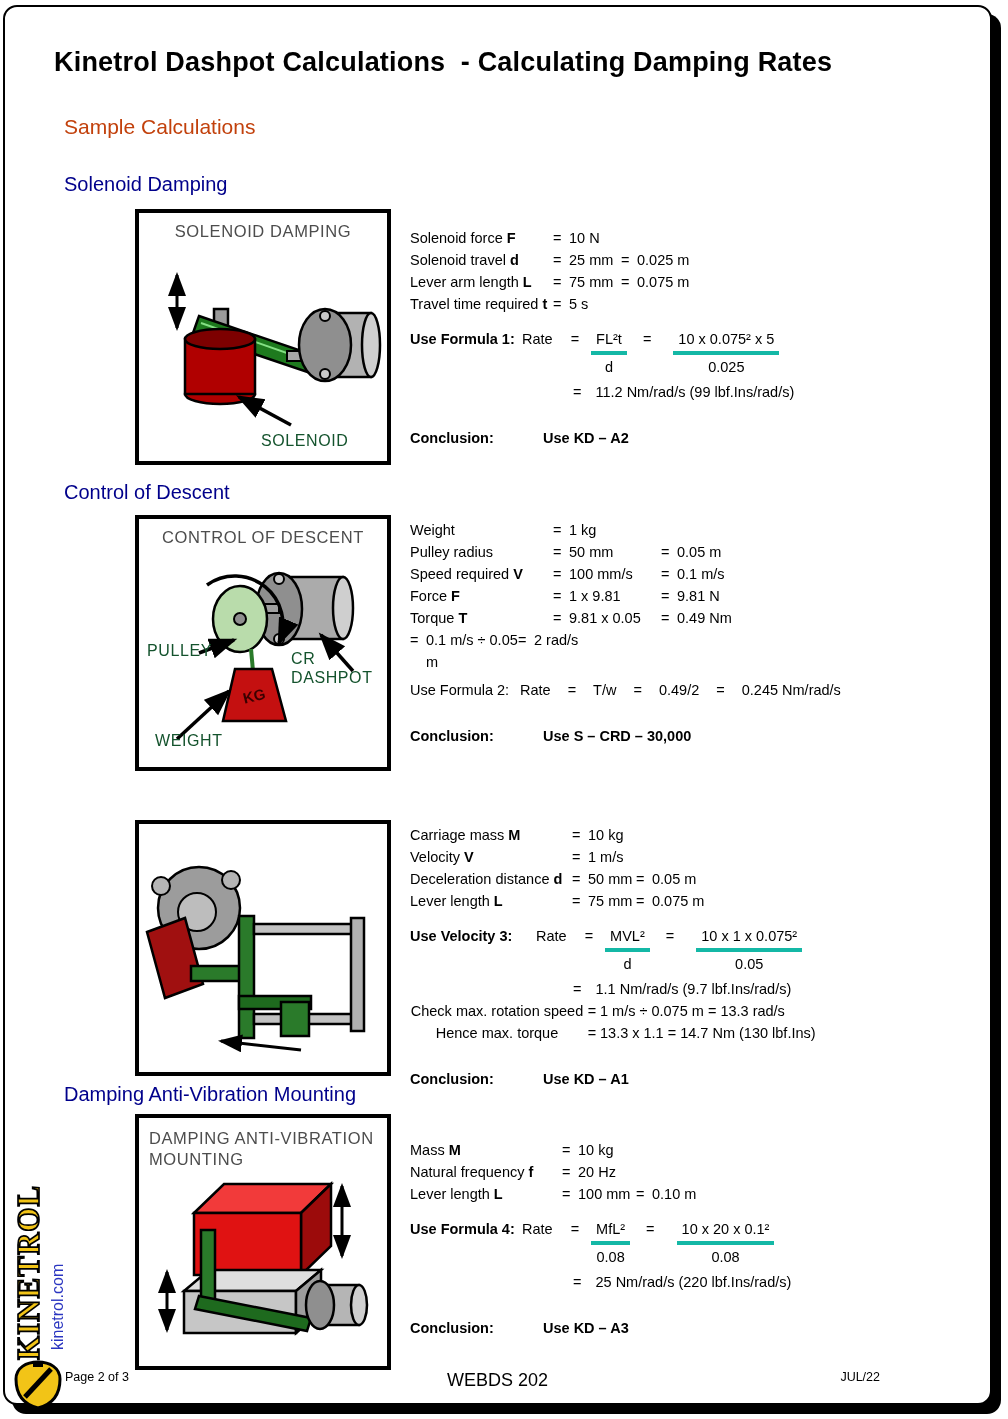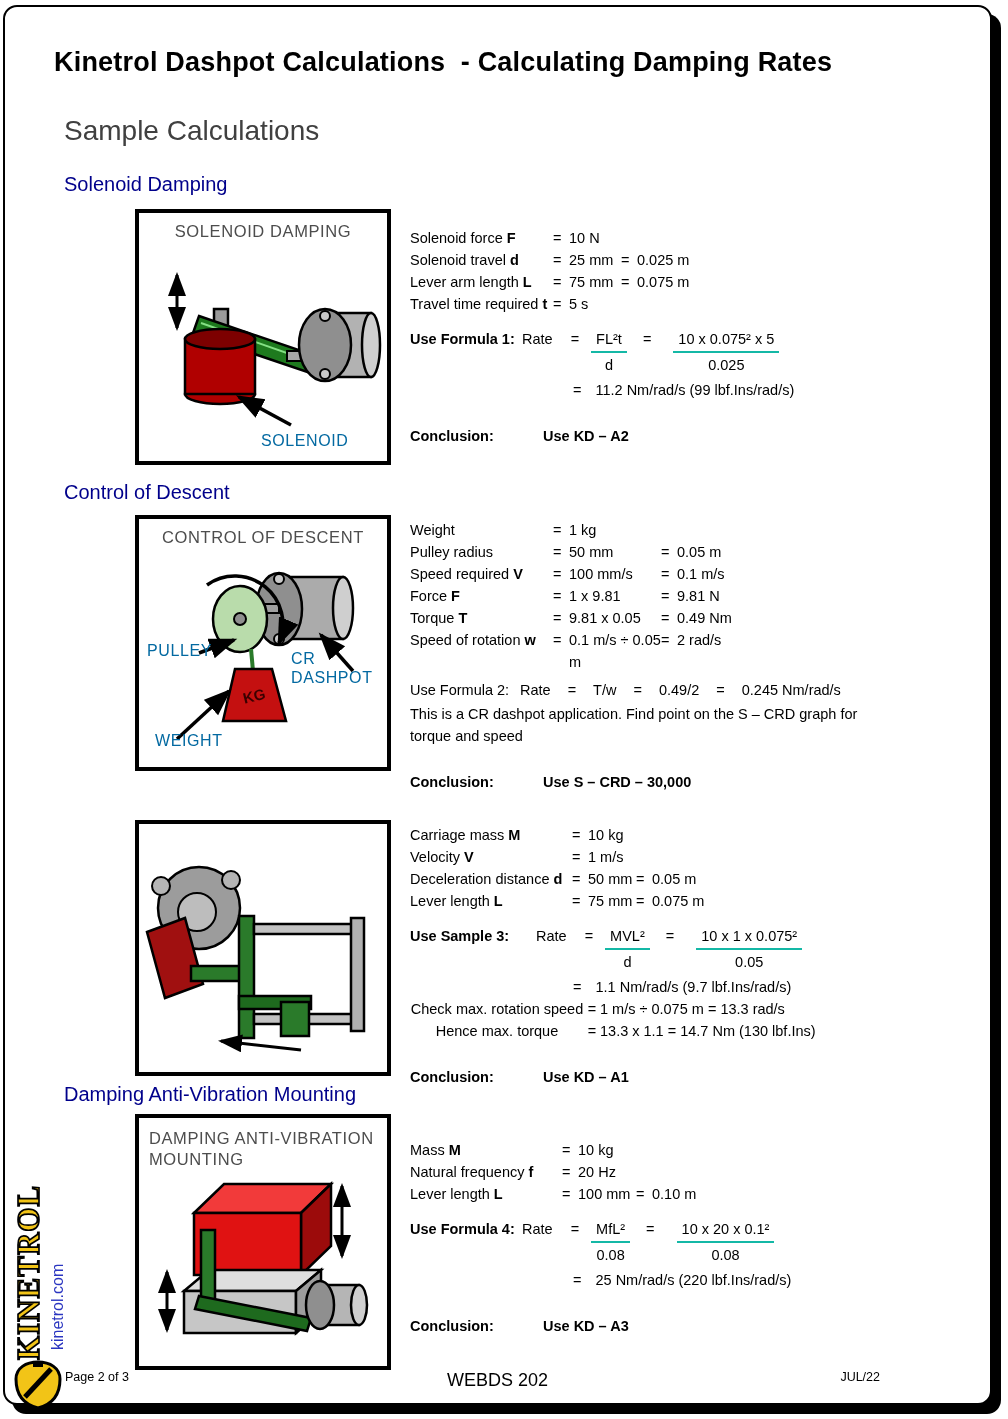--- a/index.html
+++ b/index.html
@@ -3,43 +3,43 @@
 <meta charset="utf-8">
 <style>
   * { box-sizing: border-box; }
   html,body { margin:0; padding:0; background:#fff; }
   body { font-family:"Liberation Sans", sans-serif; color:#000; }
   .canvas { position:relative; width:1008px; height:1419px; background:#fff; overflow:hidden; }
   .sheet { position:absolute; left:3px; top:5px; width:989px; height:1400px; background:#fff;
            border:2px solid #000; border-radius:14px; box-shadow:9px 9px 0 #000; }
 
   .title { position:absolute; left:49px; top:40px; font-size:27px; font-weight:bold; white-space:pre-wrap; letter-spacing:.2px; }
-  .subtitle { position:absolute; left:59px; top:108px; font-size:28px; color:#404040;text-align:right; }
+  .subtitle { position:absolute; left:59px; top:108px; font-size:21px; color:#c2410c;text-align:right; }
   .sec-heading { position:absolute; left:59px; font-size:20px; color:#00008b; }
 
   .figbox { position:absolute; left:130px; width:256px; height:256px; border:4px solid #000; background:#fff; }
   .figbox svg { position:absolute; left:0; top:0; }
   .figtitle { position:absolute; color:#4d4d4d; font-size:16.5px; letter-spacing:.6px; line-height:21px; }
   .figtitle.centered { left:0; right:0; text-align:center; }
-  .figlabel { position:absolute; color:#0369a1; font-size:16px; letter-spacing:.6px; line-height:19px; }
+  .figlabel { position:absolute; color:#14532d; font-size:16px; letter-spacing:.6px; line-height:19px; }
 
   .textcol { position:absolute; left:405px; width:592px; font-size:14.5px; line-height:22px; }
   .prow { display:flex; }
   .prow .eq { width:16px; }
   .rows-s1 .lab { width:143px; } .rows-s1 .v1 { width:52px; }
   .rows-s2 .lab { width:143px; } .rows-s2 .v1 { width:92px; }
   .rows-s3 .lab { width:162px; } .rows-s3 .v1 { width:48px; }
   .rows-s4 .lab { width:152px; } .rows-s4 .v1 { width:58px; }
 
   .frow { display:flex; align-items:flex-start; margin-top:13px; }
   .frow .intro { font-weight:bold; width:112px; flex:0 0 auto; }
   .frow3 .intro { width:126px; }
   .f-eq1 { margin-left:18px; }
   .frac { display:inline-flex; flex-direction:column; align-items:center; margin-left:12px; }
-  .frac .num { border-bottom:2px solid #14b8a6; padding:0 5px 1px; }
+  .frac .num { border-bottom:4px solid #14b8a6; padding:0 5px 1px; }
   .frac .den { padding-top:1px; }
   .f-eq2 { margin-left:16px; }
   .frac2 { margin-left:22px; }
 
   .frowline { display:flex; margin-top:6px; }
   .frowline .intro { font-weight:normal; width:108px; flex:0 0 auto; }
   .frowline span + span { margin-left:17px; }
   .frowline .intro + span { margin-left:2px; }
 
   .rrow { display:flex; margin-top:3px; padding-left:163px; }
@@ -216,39 +216,37 @@
           <span class="v2">9.81 N</span>
         </div>
         <div class="prow">
           <span class="lab"><span>Torque </span><b>T</b></span>
           <span class="eq">=</span>
           <span class="v1">9.81 x 0.05</span>
           <span class="eq">=</span>
           <span class="v2">0.49 Nm</span>
         </div>
         <div class="prow">
-          <span class="lab"><span>Speed of rotation </span><b>w</b></span>
           <span class="eq">=</span>
           <span class="v1">0.1 m/s ÷ 0.05 m</span>
           <span class="eq">=</span>
           <span class="v2">2 rad/s</span>
         </div>
       </div>
 
       <div class="frowline">
         <span class="intro">Use Formula 2:</span>
         <span>Rate</span>
         <span>=</span>
         <span>T/w</span>
         <span>=</span>
         <span>0.49/2</span>
         <span>=</span>
         <span>0.245 Nm/rad/s</span>
       </div>
-      <div class="note">This is a CR dashpot application. Find point on the S – CRD graph for torque and speed</div>
 
       <div class="conc">
         <span class="clab">Conclusion:</span>
         <span>Use S – CRD – 30,000</span>
       </div>
     </div>
 
 
     <div class="figbox" style="top:813px;">
       <svg width="248" height="248" viewBox="0 0 248 248">
@@ -294,21 +292,21 @@
         <div class="prow">
           <span class="lab"><span>Lever length </span><b>L</b></span>
           <span class="eq">=</span>
           <span class="v1">75 mm</span>
           <span class="eq">=</span>
           <span class="v2">0.075 m</span>
         </div>
       </div>
 
       <div class="frow frow3">
-        <span class="intro">Use Sample 3:</span>
+        <span class="intro">Use Velocity 3:</span>
         <span>Rate</span>
         <span class="f-eq1">=</span>
         <span class="frac">
           <span class="num">MVL²</span>
           <span class="den">d</span>
         </span>
         <span class="f-eq2">=</span>
         <span class="frac frac2">
           <span class="num">10 x 1 x 0.075²</span>
           <span class="den">0.05</span>

